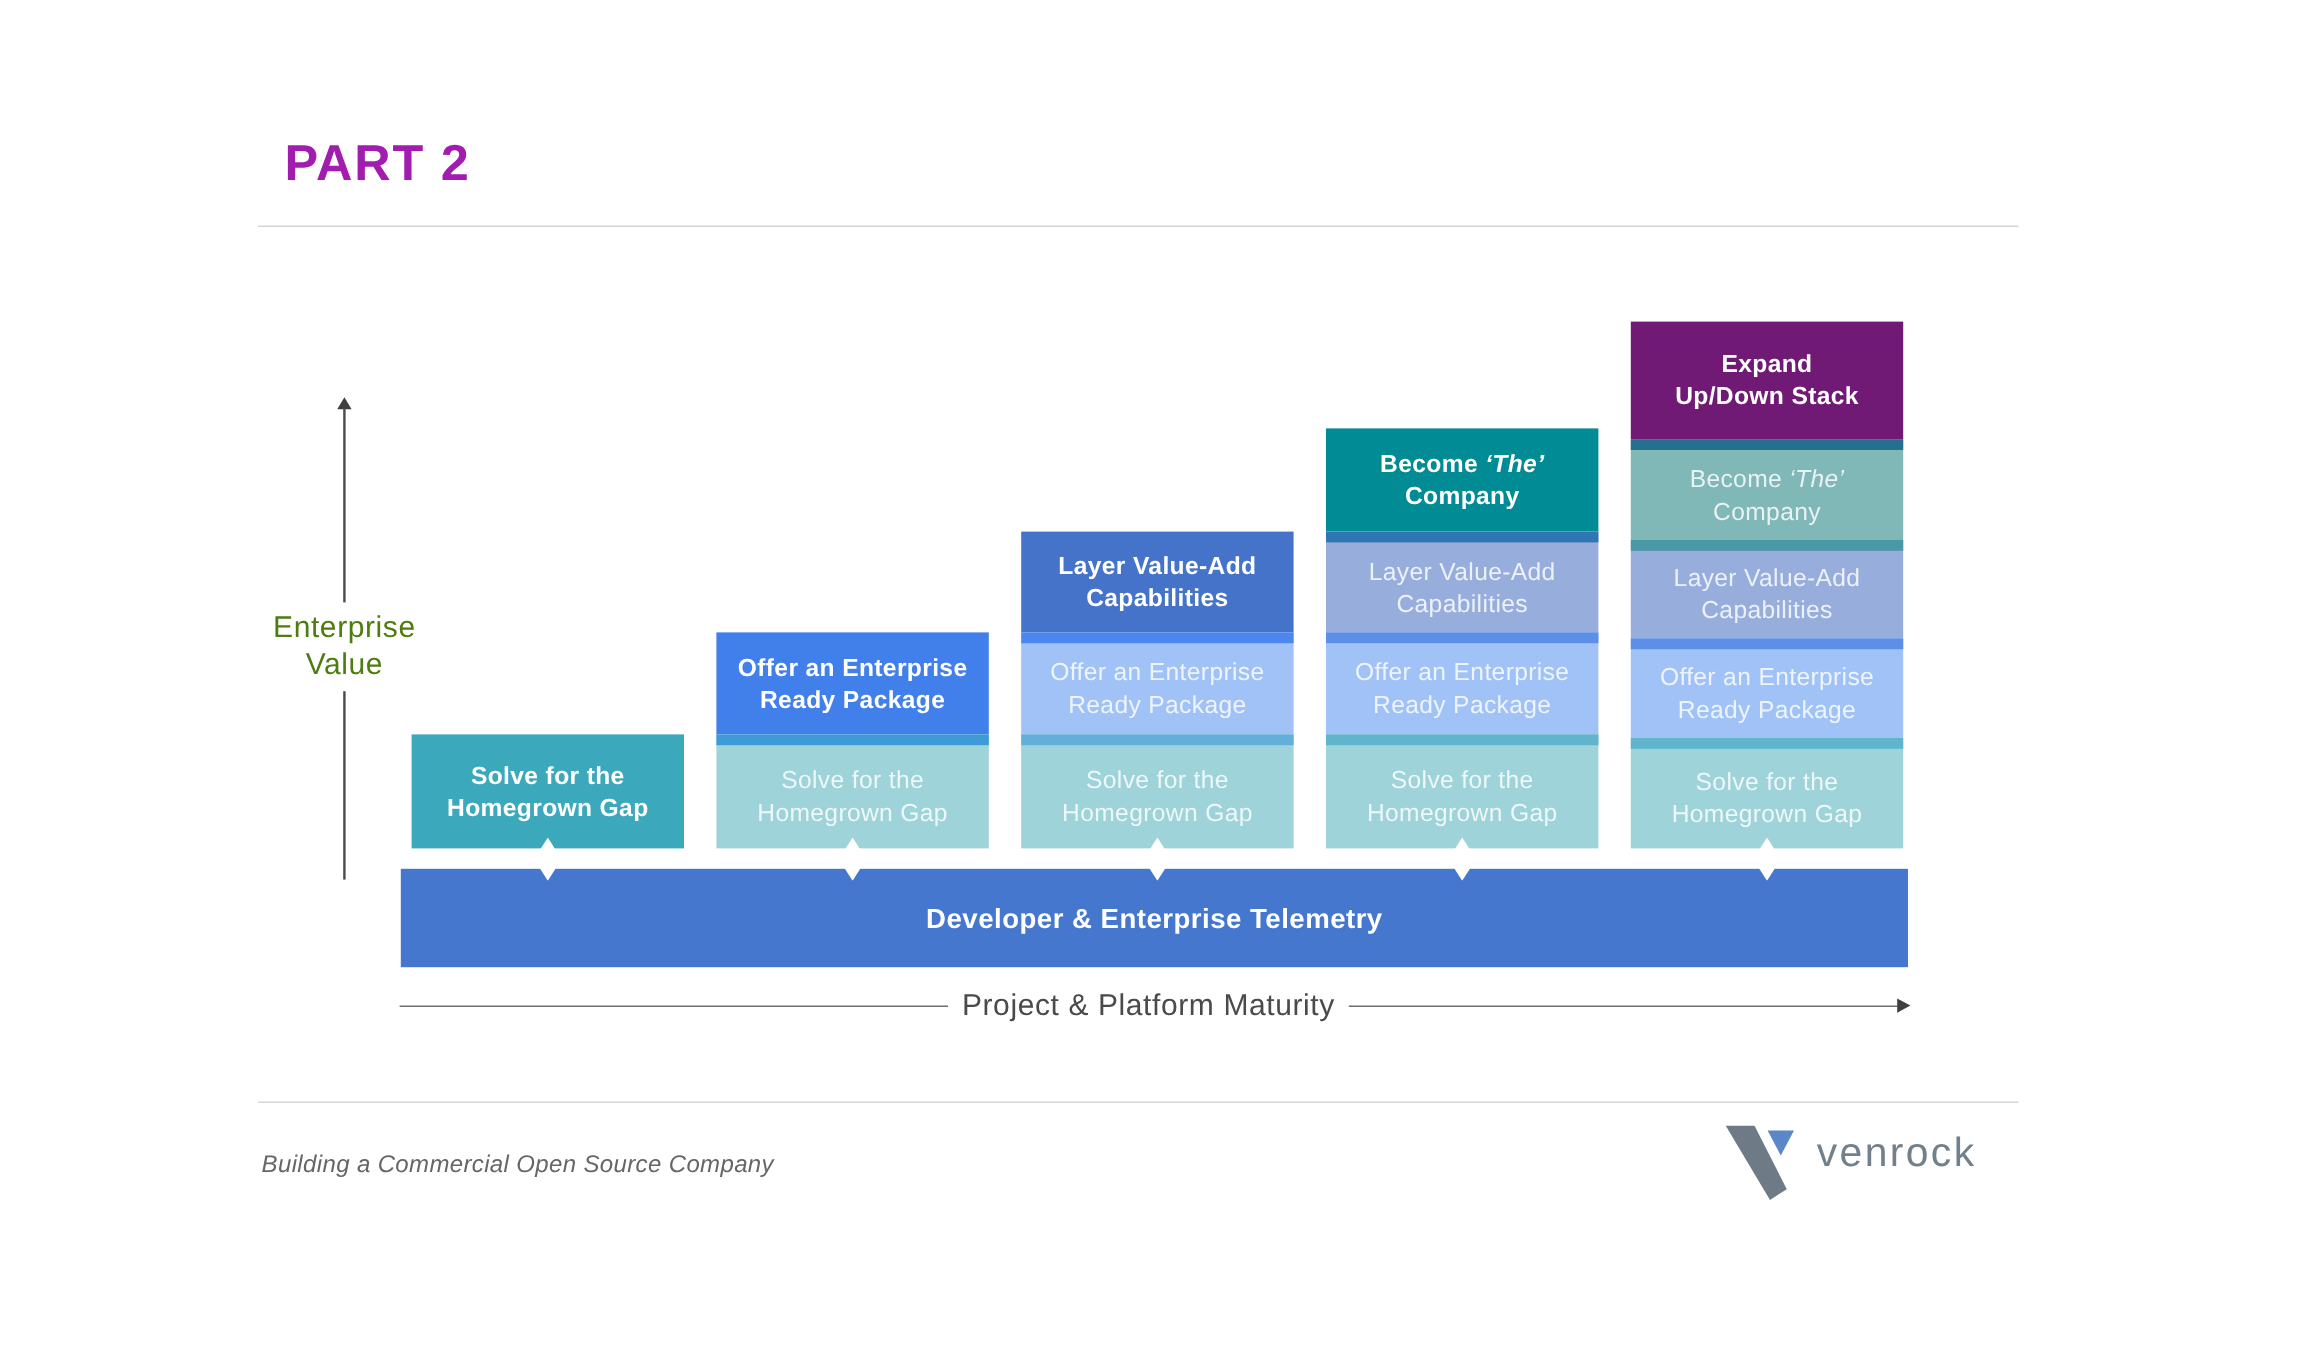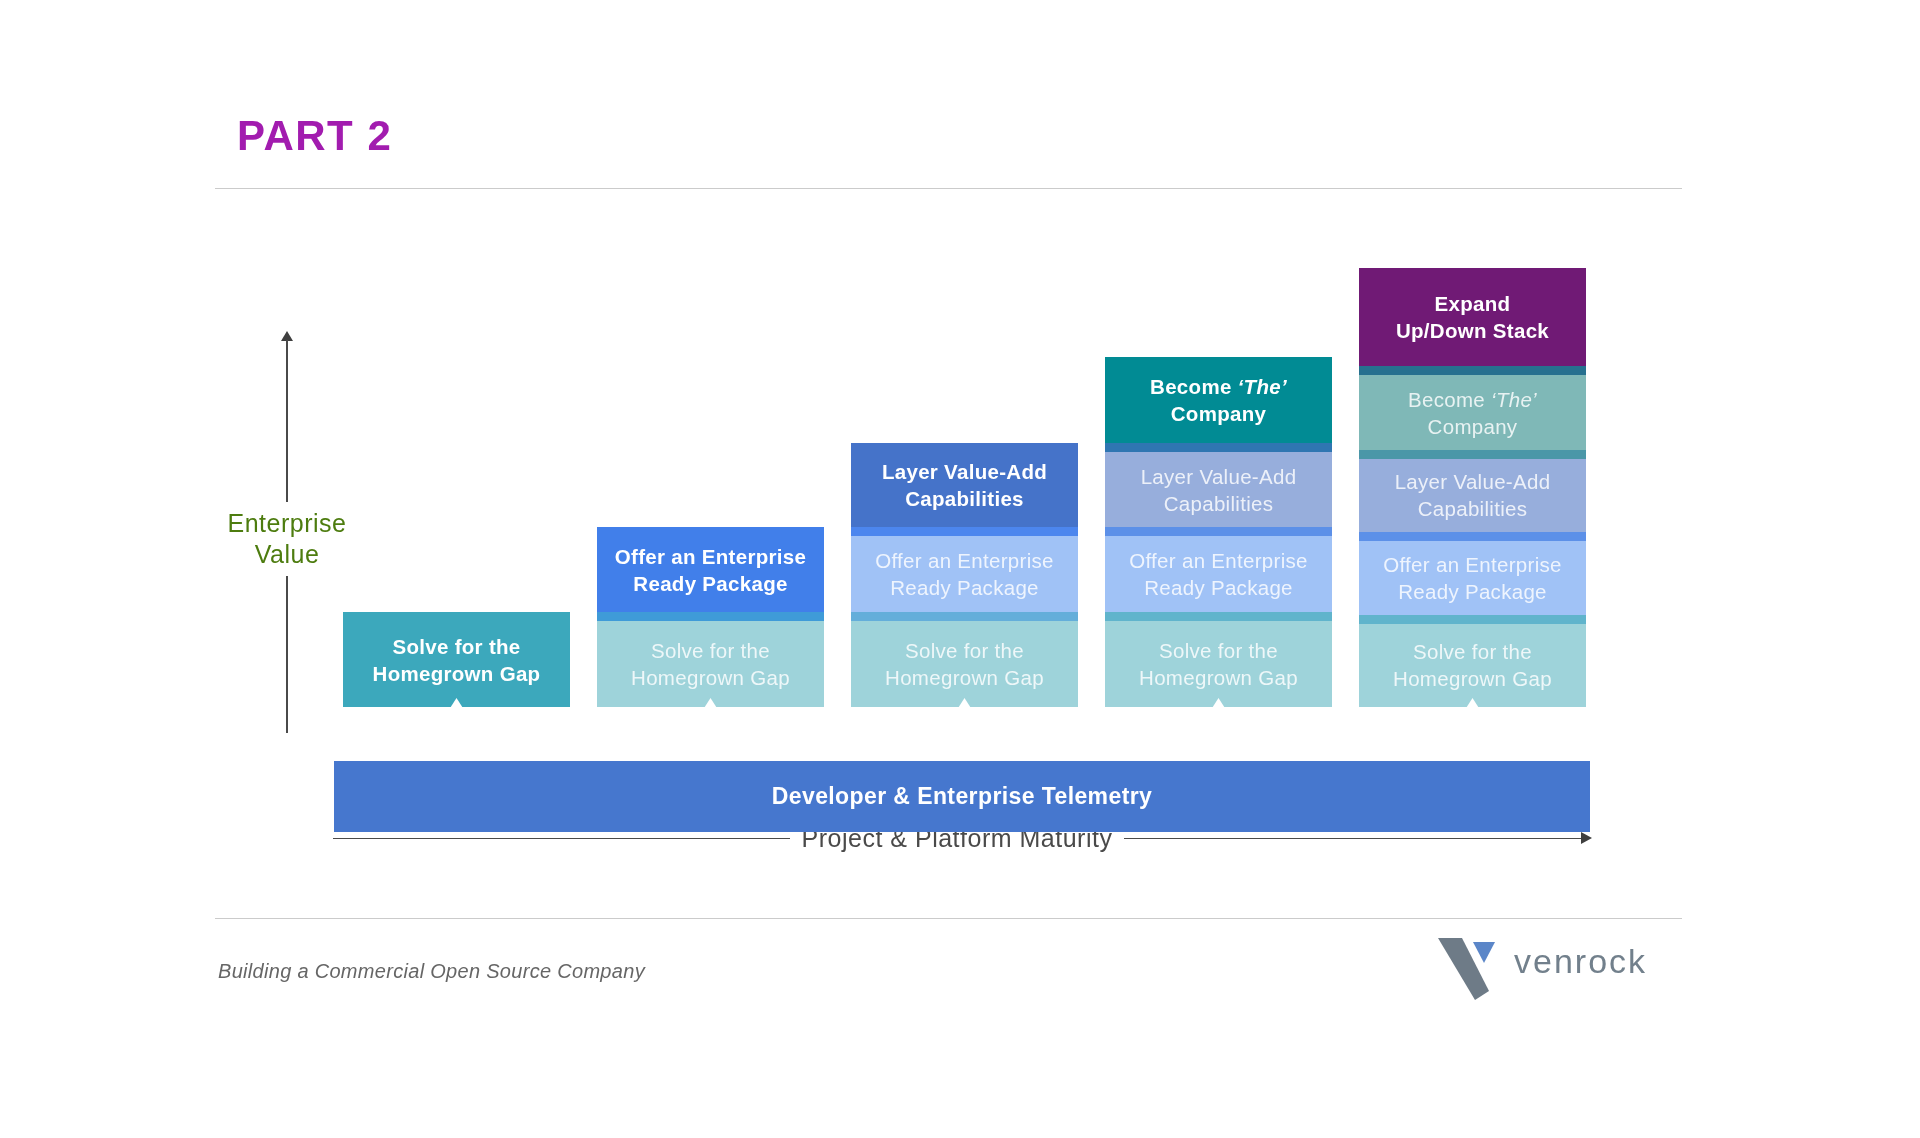--- a/index.html
+++ b/index.html
@@ -20,22 +20,22 @@
   .bar{position:absolute;width:227px;display:flex;flex-direction:column;}
   .seg{display:flex;flex-direction:column;}
   .seg .strip{height:9px;flex:none;}
   .seg .seg-label{flex:1;display:flex;flex-direction:column;align-items:center;justify-content:center;text-align:center;font-size:20.5px;line-height:27px;letter-spacing:0.3px;}
   .seg.sat .seg-label{color:#ffffff;font-weight:700;}
   .seg.faded .seg-label{color:rgba(255,255,255,0.82);font-weight:400;}
 
   .diamond{position:absolute;top:698px;width:23px;height:36px;background:#ffffff;z-index:3;
     clip-path:polygon(50% 0,100% 50%,50% 100%,0 50%);}
 
-  .telemetry-bar{position:absolute;left:334px;top:724px;width:1256px;height:71px;background:#4677CE;z-index:2;
-    display:flex;align-items:center;justify-content:center;color:#ffffff;font-weight:700;font-size:23px;letter-spacing:0.4px;margin-top:37px;}
+  .telemetry-bar{position:absolute;left:334px;top:724px;width:1256px;height:82px;background:#4677CE;z-index:2;
+    display:flex;align-items:center;justify-content:center;color:#ffffff;font-weight:700;font-size:23px;letter-spacing:0.4px;}
 
   
   .x-axis{position:absolute;left:333px;top:824px;width:1248px;height:28px;display:flex;align-items:center;z-index:1;}
   .x-axis .rule{flex:1;height:0;border-top:1.6px solid #4A4A4A;}
   .x-axis .x-label{flex:none;padding:0 12px;color:#4A4A4A;font-size:25px;letter-spacing:0.5px;white-space:nowrap;}
   .x-axis-arrowhead{position:absolute;left:1581px;top:832px;width:0;height:0;border-top:6px solid transparent;border-bottom:6px solid transparent;border-left:11px solid #3F3F3F;z-index:1;}
 
   
   .footer-caption{position:absolute;left:218px;top:960px;font-style:italic;font-size:20px;color:#666666;letter-spacing:0.3px;}
   .brand{position:absolute;left:1438px;top:938px;height:70px;display:flex;align-items:flex-start;}

